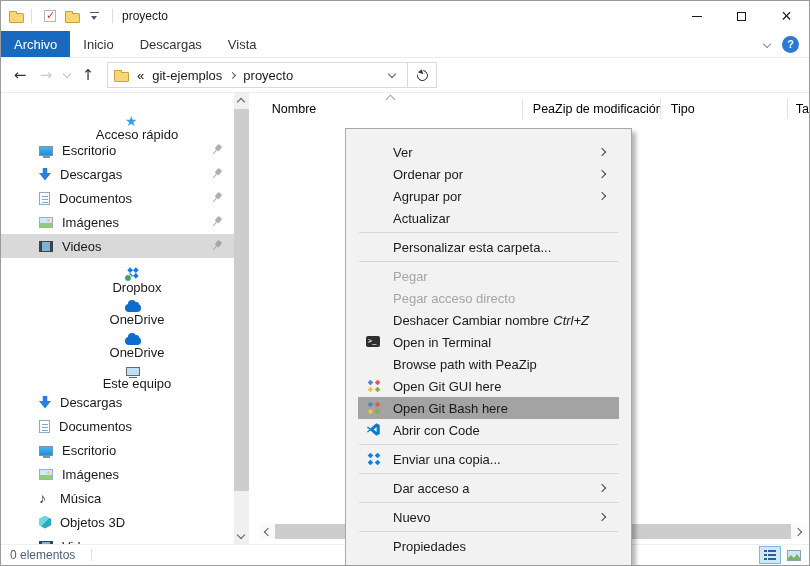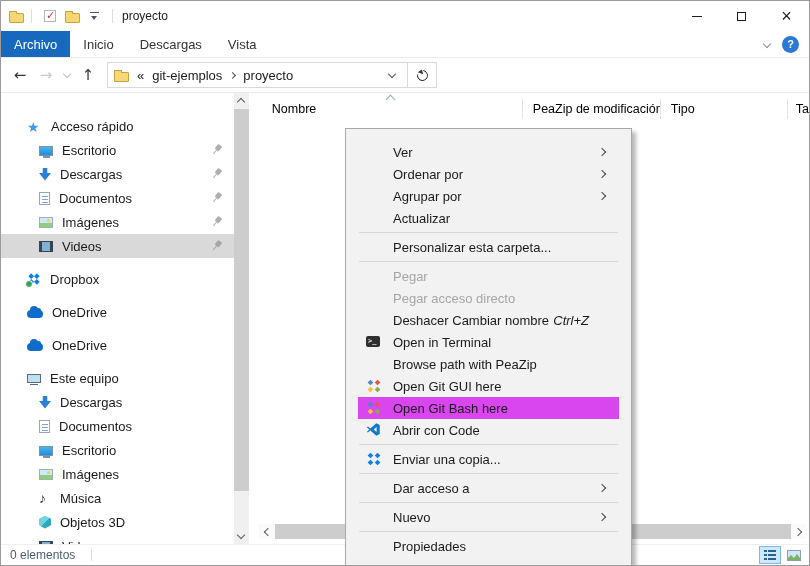--- a/index.html
+++ b/index.html
@@ -86,21 +86,21 @@
   .addr-chev{width:6px;height:6px;border-right:1px solid #555;border-bottom:1px solid #555;transform:rotate(45deg);margin:-2px 6px 0 auto;}
   .refresh-btn{width:29px;border-left:1px solid #d9d9d9;display:flex;align-items:center;justify-content:center;}
   .searchbox{flex:1;height:26px;border:1px solid #d9d9d9;margin-left:14px;display:flex;align-items:center;padding:0 8px;background:#fff;}
   .searchbox input{border:none;outline:none;flex:1;margin-left:8px;font-family:inherit;font-size:13px;color:#333;background:transparent;}
   .searchbox input::placeholder{color:#8a8a8a;opacity:1;}
   
   .content{position:absolute;top:92px;left:0;right:0;bottom:21px;display:flex;background:#fff;}
   .navpane{width:252px;position:relative;padding-top:21px;overflow:hidden;}
   .nav-item{display:flex;align-items:center;height:24px;width:237px;font-size:13px;color:#1a1a1a;}
   .nav-item .lbl{margin-left:9px;white-space:nowrap;}
-  .nav-item.lvl0{padding-left:26px;}
+  .nav-item.lvl0{padding-left:26px;flex-direction:column;}
   .nav-item.lvl1{padding-left:38px;}
   .nav-item.gap{margin-top:9px;}
   .nav-item.selected{background:#d9d9d9;}
   .nav-item .i-pin{margin-left:auto;margin-right:16px;}
   .vscroll{position:absolute;top:0;right:0;bottom:0;width:15px;background:#f0f0f0;}
   .vs-arrow{position:absolute;left:0;width:15px;height:15px;display:flex;align-items:center;justify-content:center;}
   .vs-arrow .chev{border-color:#5a5a5a;}
   .vs-up{top:0;} .vs-up .chev{transform:rotate(-135deg);margin-top:3px;}
   .vs-down{bottom:0;} .vs-down .chev{transform:rotate(45deg);margin-bottom:3px;}
   .vs-thumb{position:absolute;left:0;top:16px;width:15px;height:382px;background:#cdcdcd;}
@@ -114,21 +114,21 @@
   .sort-asc{position:absolute;left:138px;top:3px;width:7px;height:7px;border-left:1px solid #9aa7b5;border-top:1px solid #9aa7b5;transform:rotate(45deg);}
   .hscroll{position:absolute;left:10px;right:2px;bottom:5px;height:15px;background:#fafafa;}
   .hs-arrow{position:absolute;top:0;width:15px;height:15px;display:flex;align-items:center;justify-content:center;}
   .hs-arrow .chev{border-color:#5a5a5a;}
   .hs-left{left:0;} .hs-left .chev{transform:rotate(135deg);margin-left:3px;}
   .hs-right{right:0;} .hs-right .chev{transform:rotate(-45deg);margin-right:3px;}
   .hs-thumb{position:absolute;left:16px;right:16px;top:0;height:15px;background:#cdcdcd;}
   
   .ctxmenu{position:absolute;left:344px;top:127px;width:287px;background:#f2f2f2;border:1px solid #a8a8a8;box-shadow:4px 4px 4px rgba(0,0,0,.28);z-index:20;padding:12px;}
   .mi{position:relative;display:flex;align-items:center;height:22px;padding-left:35px;font-size:13px;color:#1a1a1a;}
-  .mi.hl{background:#d946ef;}
+  .mi.hl{background:#a3a3a3;}
   .mi.disabled{color:#a5a5a5;}
   .mi .mi-icon{position:absolute;left:8px;top:3px;}
   .mi .mi-shortcut{margin-left:auto;padding-right:30px;font-style:italic;}
   .mi .mi-chevron{width:6px;height:6px;border-top:1.2px solid #444;border-right:1.2px solid #444;transform:rotate(45deg);margin-left:auto;margin-right:14px;}
   .msep{height:1px;background:#d7d7d7;margin:3px 1px;}
   
   .statusbar{position:absolute;left:0;right:0;bottom:0;height:21px;border-top:1px solid #efefef;display:flex;align-items:center;background:#fff;}
   .status-text{margin-left:9px;font-size:12px;color:#4a5d75;}
   .status-sep{width:1px;height:12px;background:#e0e0e0;margin-left:16px;}
   .view-btns{margin-left:auto;display:flex;align-items:center;gap:2px;margin-right:4px;}

